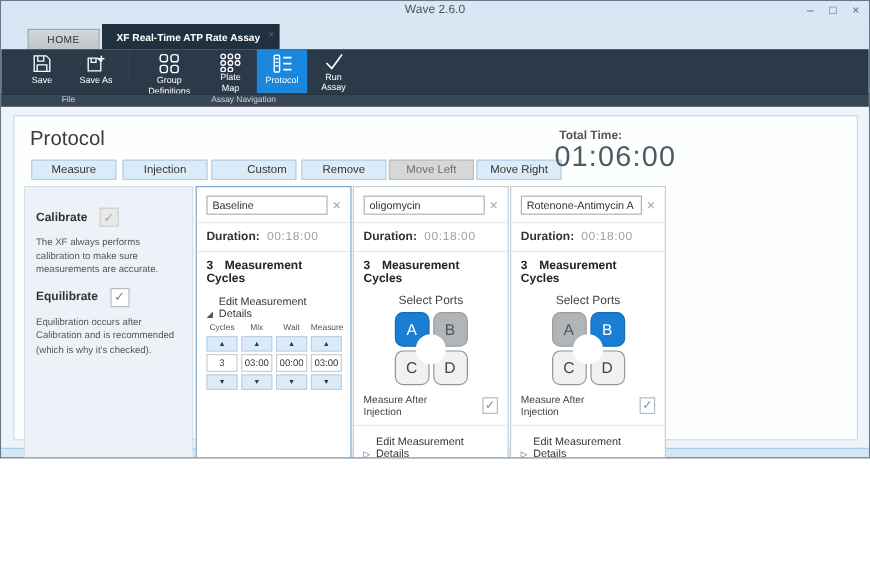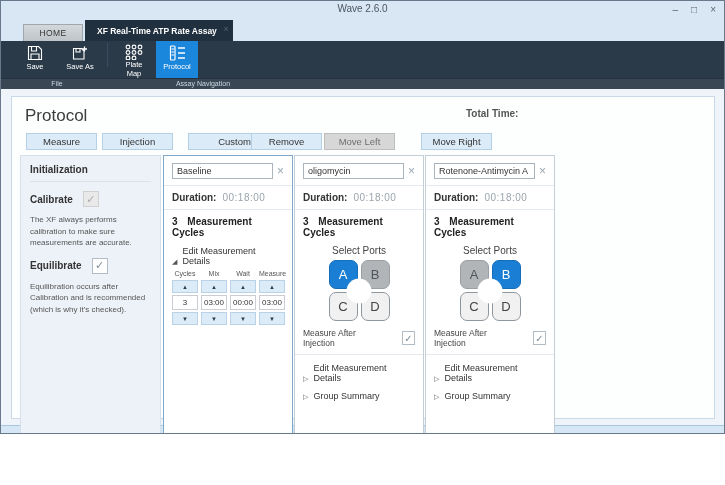--- a/index.html
+++ b/index.html
@@ -1,17 +1,17 @@
 <!DOCTYPE html>
 <html><head>
 <meta charset="utf-8">
 <style>
   * { box-sizing: border-box; margin: 0; padding: 0; }
   html,body { width:725px; height:485px; font-family:"Liberation Sans", sans-serif; background:#fff; }
-  .window { width:725px; height:434px; border:1px solid #67798a; display:flex; flex-direction:column; background:#eef4fa; overflow:hidden; }
+  .window { width:725px; height:382px; border:1px solid #67798a; display:flex; flex-direction:column; background:#eef4fa; overflow:hidden; }
 
   
   .titlebar { height:18px; background:#d9e7f4; position:relative; flex:0 0 auto; }
   .title { position:absolute; left:0; right:0; top:2px; text-align:center; font-size:10px; color:#4b5560; }
   .win-controls { position:absolute; right:8px; top:1px; display:flex; gap:13px; }
   .win-controls span { font-size:10px; color:#5a6672; cursor:default; line-height:15px; }
 
   
   .tabstrip { height:22px; background:#d9e7f4; display:flex; align-items:flex-end; padding-left:22px; flex:0 0 auto; }
   .tab-home { height:17px; width:60px; background:linear-gradient(#d4d8db,#bfc4c8); border:1px solid #9fa7ad; border-bottom:none; display:flex; align-items:center; justify-content:center; font-size:8.5px; color:#333; letter-spacing:.4px; margin-right:2px; }
@@ -126,20 +126,31 @@
         <span class="ric">
           <svg width="16" height="16" viewBox="0 0 16 16" fill="none" stroke="#fff" stroke-width="1.1">
             <path d="M1.5 3.5 h8 l2.5 2.5 v8 h-10.5 z"></path>
               <path d="M4 3.5 v3.5 h4 v-3.5"></path>
             <path d="M12.5 1.5 v5 M10 4 h5" stroke-width="1.3"></path>
           </svg>
         </span>
         <span class="lbl">Save As</span>
       </div>
       <div class="ribbon-sep"></div>
+      <div class="rb rb-gd">
+        <span class="ric">
+          <svg width="18" height="18" viewBox="0 0 18 18" fill="none" stroke="#fff" stroke-width="1.2">
+            <rect x="1.5" y="1.5" width="6" height="6" rx="2"></rect>
+              <rect x="10.5" y="1.5" width="6" height="6" rx="2"></rect>
+            <rect x="1.5" y="10.5" width="6" height="6" rx="2"></rect>
+              <rect x="10.5" y="10.5" width="6" height="6" rx="2"></rect>
+          </svg>
+        </span>
+        <span class="lbl">Group Definitions</span>
+      </div>
       <div class="rb rb-pm">
         <span class="ric">
           <svg width="18" height="16" viewBox="0 0 18 16" fill="none" stroke="#fff" stroke-width="1.1">
             <circle cx="3" cy="3" r="1.9"></circle>
               <circle cx="9" cy="3" r="1.9"></circle>
               <circle cx="15" cy="3" r="1.9"></circle>
             <circle cx="3" cy="8.5" r="1.9"></circle>
               <circle cx="9" cy="8.5" r="1.9"></circle>
               <circle cx="15" cy="8.5" r="1.9"></circle>
             <circle cx="3" cy="14" r="1.9"></circle>
@@ -151,45 +162,53 @@
       <div class="rb rb-protocol">
         <span class="ric">
           <svg width="17" height="16" viewBox="0 0 17 16" fill="none" stroke="#fff" stroke-width="1.2">
             <rect x="1.5" y="1" width="4.5" height="14" rx="1"></rect>
             <path d="M2.5 4 h2.5 M2.5 7 h2.5 M2.5 10 h2.5"></path>
             <path d="M9 3 h7 M9 8 h7 M9 13 h7" stroke-width="1.4"></path>
           </svg>
         </span>
         <span class="lbl">Protocol</span>
       </div>
+      <div class="rb rb-run">
+        <span class="ric">
+          <svg width="17" height="15" viewBox="0 0 17 15" fill="none" stroke="#fff" stroke-width="1.4">
+            <path d="M2 8.5 l4.5 4.5 L15 1.5"></path>
+          </svg>
+        </span>
+        <span class="lbl">Run Assay</span>
+      </div>
     </div>
     <div class="ribbon-band">
       <div class="band-label band-file">File</div>
       <div class="band-label band-nav">Assay Navigation</div>
     </div>
   </div>
 
   <div class="content">
     <div class="panel">
 
       <div class="page-title">Protocol</div>
 
       <div class="tb-btn" style="left:14px;">Measure</div>
       <div class="tb-btn" style="left:90px;">Injection</div>
-      <div class="tb-btn" style="left:176px;padding-left:22px;">Custom</div>
+      <div class="tb-btn" style="left:164px;padding-left:22px;">Custom</div>
       <div class="tb-btn" style="left:239px;">Remove</div>
       <div class="tb-btn disabled" style="left:312px;">Move Left</div>
-      <div class="tb-btn" style="left:385px;margin-left:24px;">Move Right</div>
+      <div class="tb-btn" style="left:385px;">Move Right</div>
 
       <div class="total-time-label">Total Time:</div>
+      <div class="total-time">01:06:00</div>
 
       <div class="columns">
 
         <div class="init-panel">
-          <div class="init-title">Initialization</div>
           <div class="chk-row">
             <span class="chk-label">Calibrate</span>
             <span class="checkbox disabled">
                 <span>✓</span>
               </span>
           </div>
           <div class="note">The XF always performs calibration to make sure measurements are accurate.</div>
           <div class="chk-row">
             <span class="chk-label">Equilibrate</span>
             <span class="checkbox">

